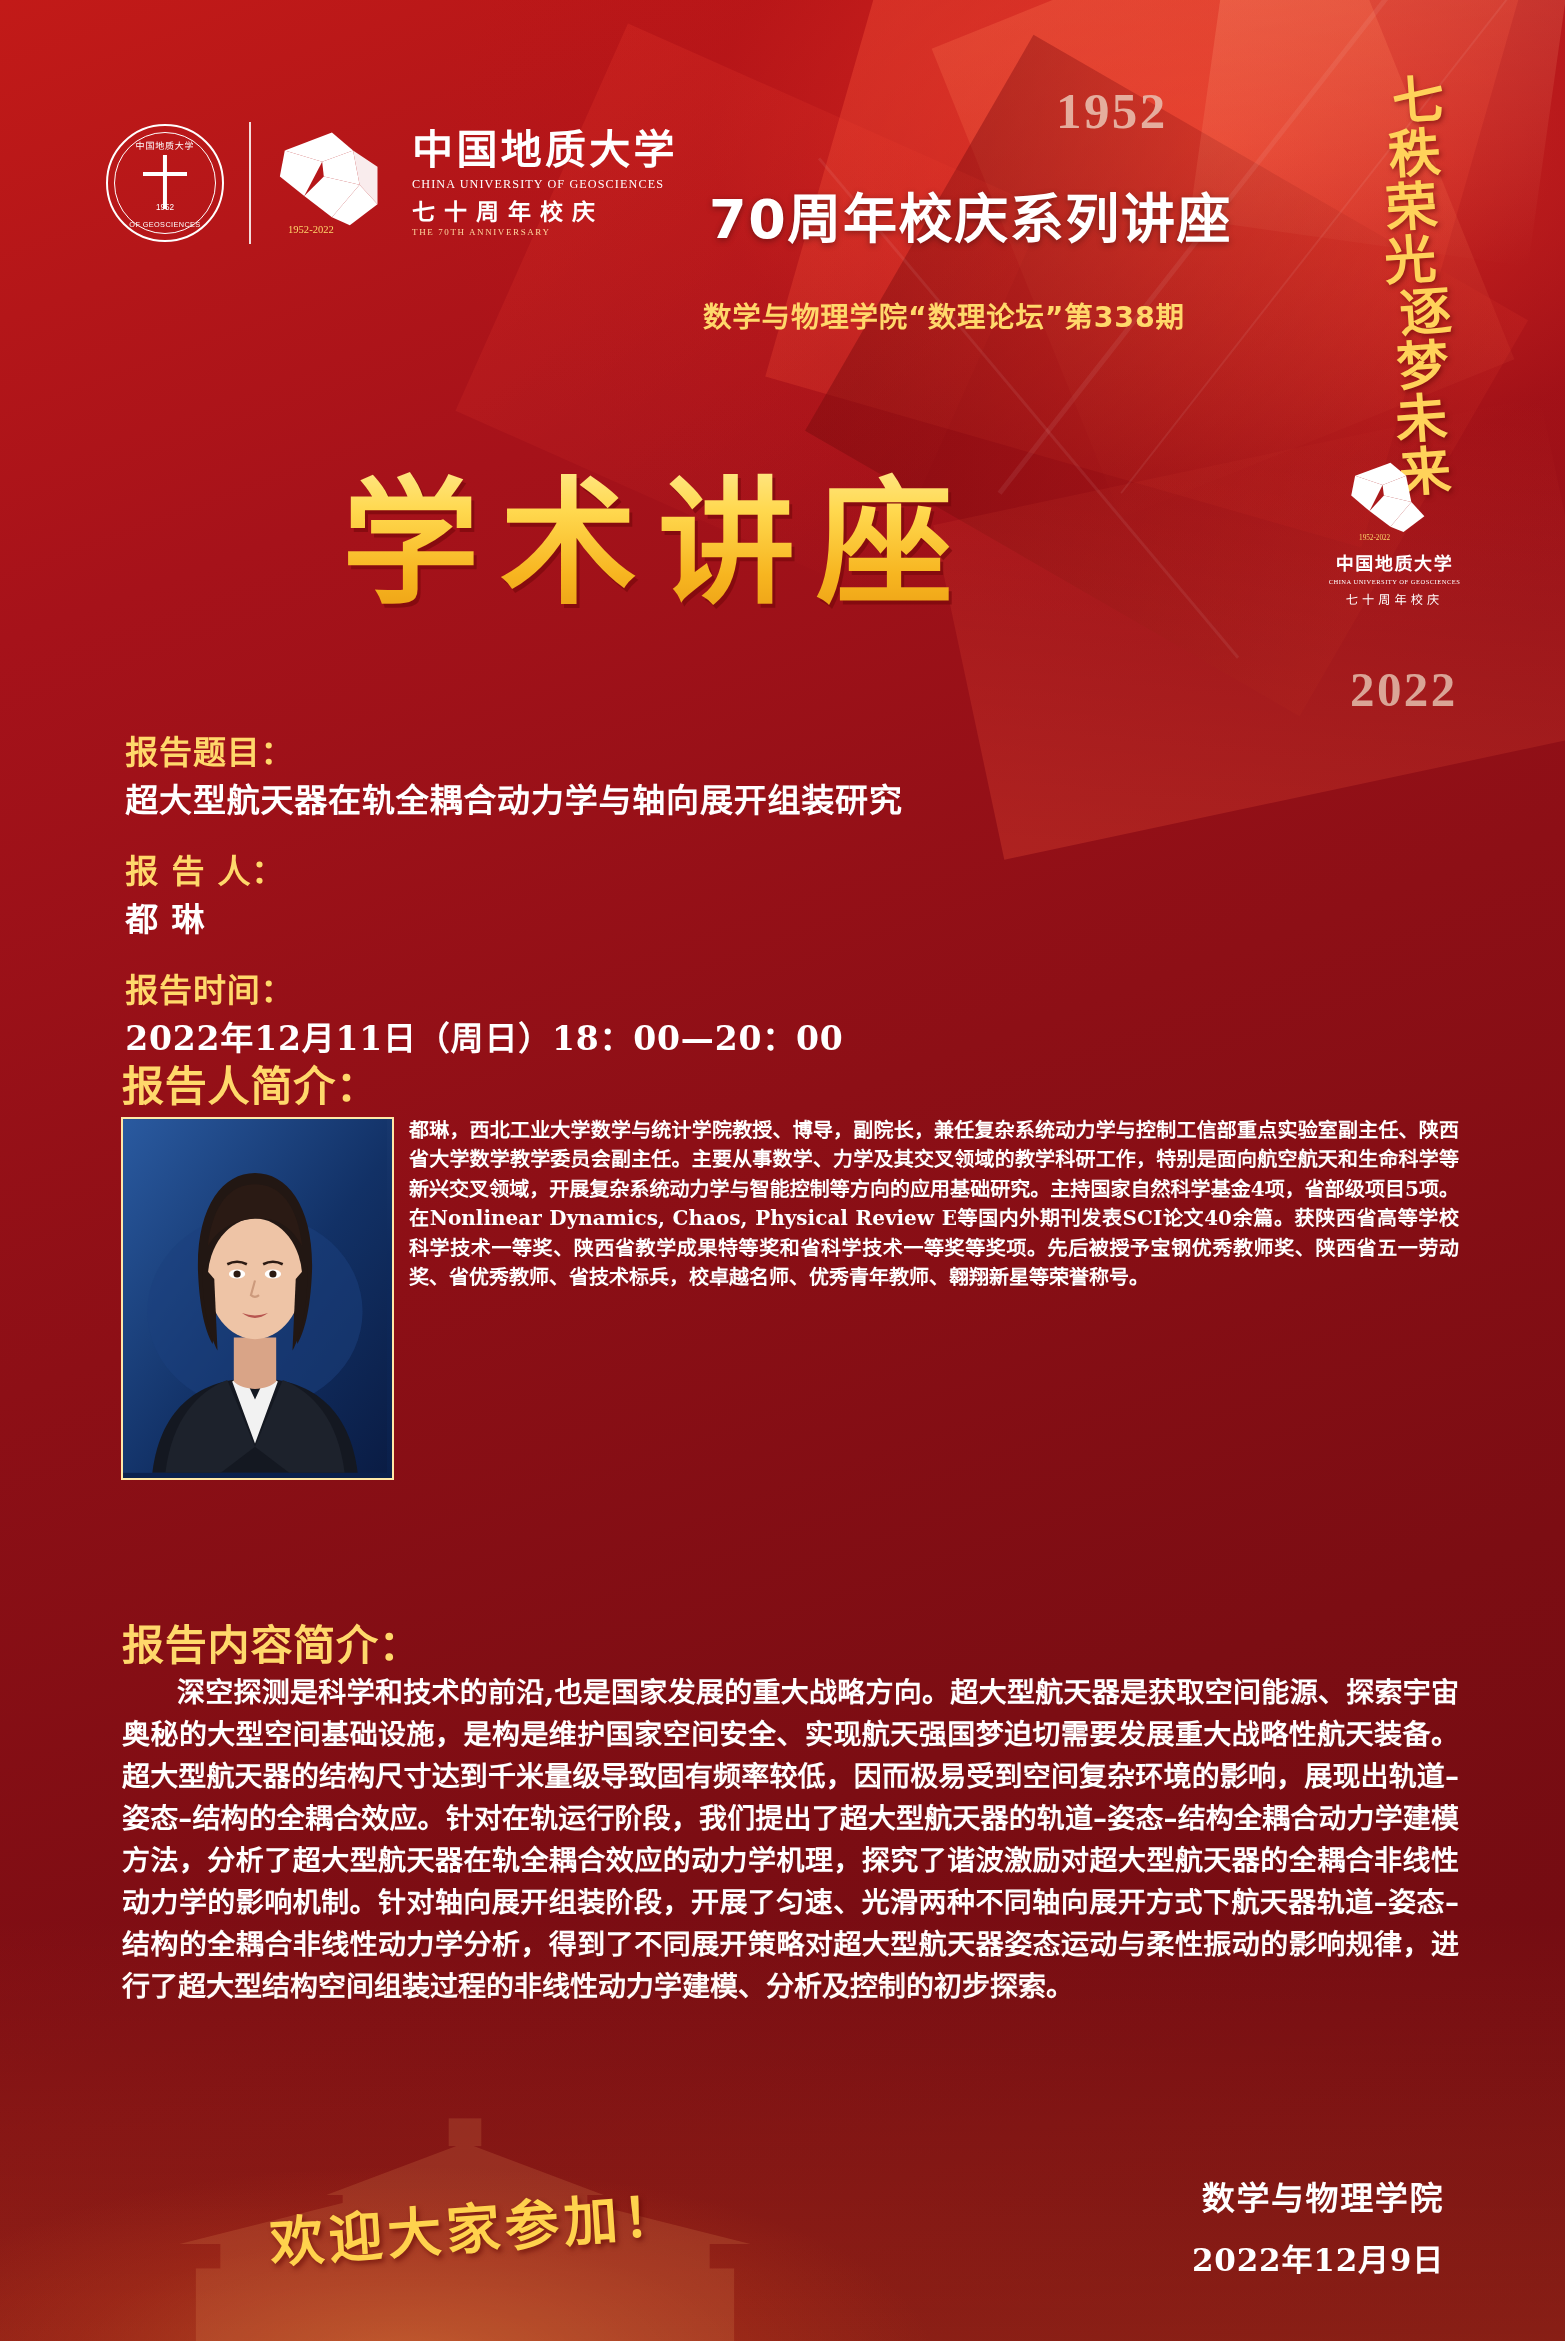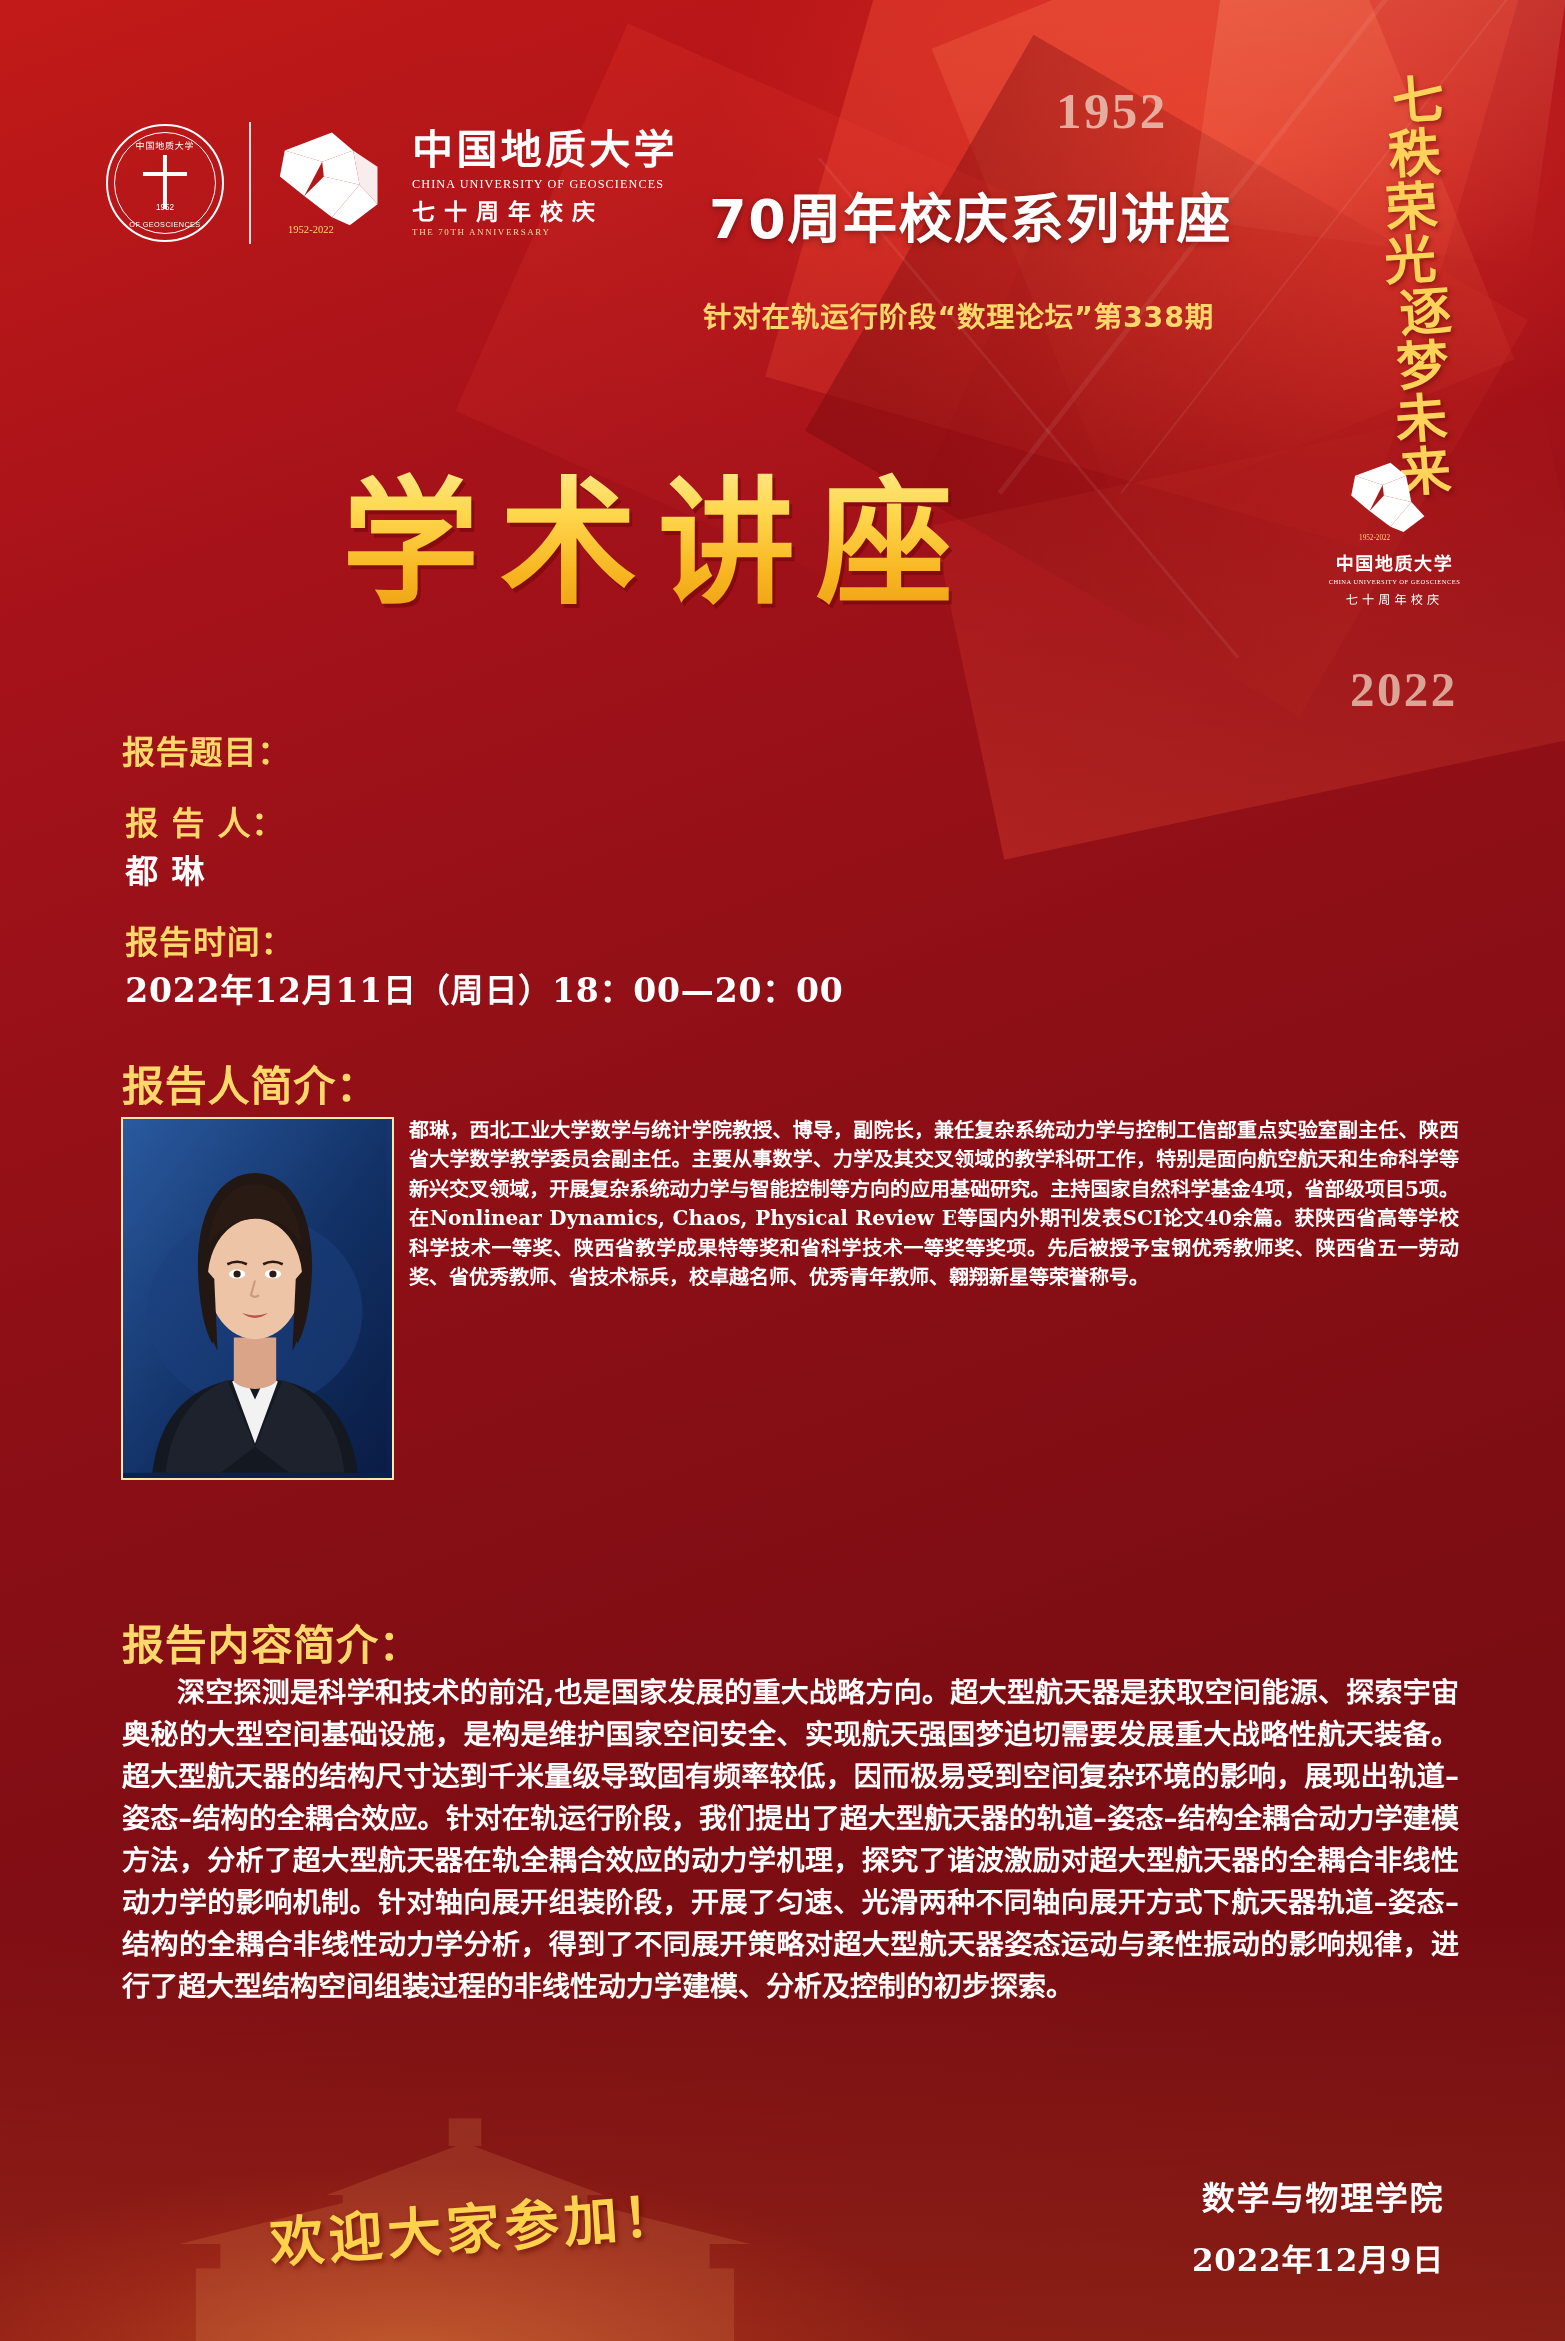--- a/index.html
+++ b/index.html
@@ -445,21 +445,21 @@
       <div class="univ-en">CHINA UNIVERSITY OF GEOSCIENCES</div>
       <div class="univ-anniv">七十周年校庆</div>
       <div class="univ-anniv-en">THE 70TH ANNIVERSARY</div>
     </div>
   </div>
 
   <div class="year-1952">1952</div>
   <div class="year-2022">2022</div>
 
   <div class="series-title">70周年校庆系列讲座</div>
-  <div class="series-sub">针对在轨运行阶段“数理论坛”第338期</div>
+  <div class="series-sub">数学与物理学院“数理论坛”第338期</div>
 
   <div class="calligraphy">
     <span class="c1">七</span>
     <span class="c2">秩</span>
     <span class="c3">荣</span>
     <span class="c4">光</span>
     <span class="c2">逐</span>
     <span class="c3">梦</span>
     <span class="c4">未</span>
     <span class="c4">来</span>
@@ -477,20 +477,21 @@
     <div class="bname">中国地质大学</div>
     <div class="ben">CHINA UNIVERSITY OF GEOSCIENCES</div>
     <div class="banv">七十周年校庆</div>
   </div>
 
   <div class="main-title">学术讲座</div>
 
   <div class="info">
     <div class="info-row">
       <span class="info-label">报告题目：</span>
+      <span class="info-value">超大型航天器在轨全耦合动力学与轴向展开组装研究</span>
     </div>
     <div class="info-row">
       <span class="info-label">报 告 人：</span>
       <span class="info-value">都 琳</span>
     </div>
     <div class="info-row">
       <span class="info-label">报告时间：</span>
       <span class="info-value">2022年12月11日（周日）18：00—20：00</span>
     </div>
   </div>

